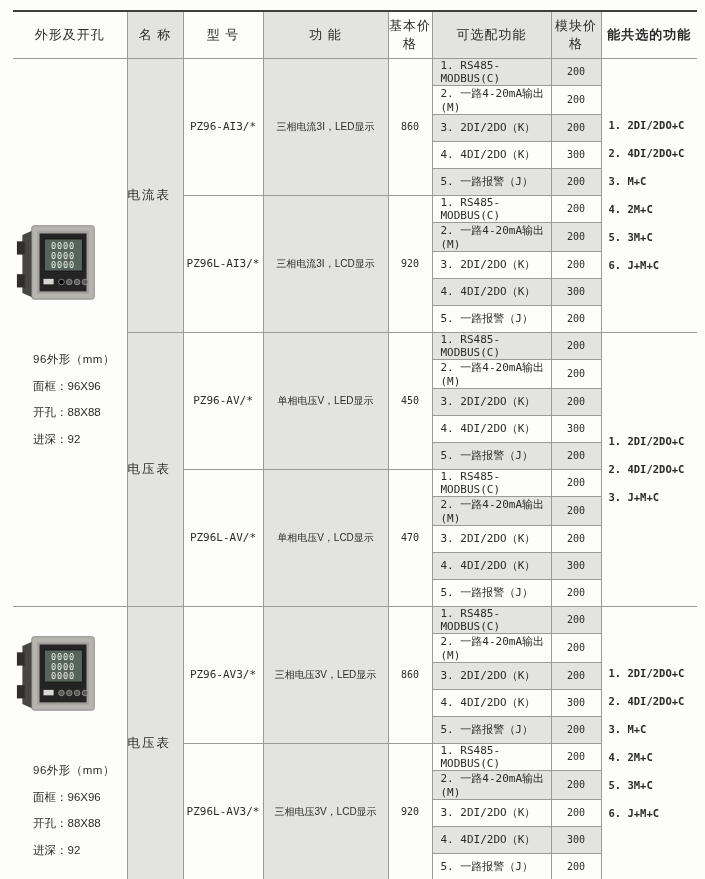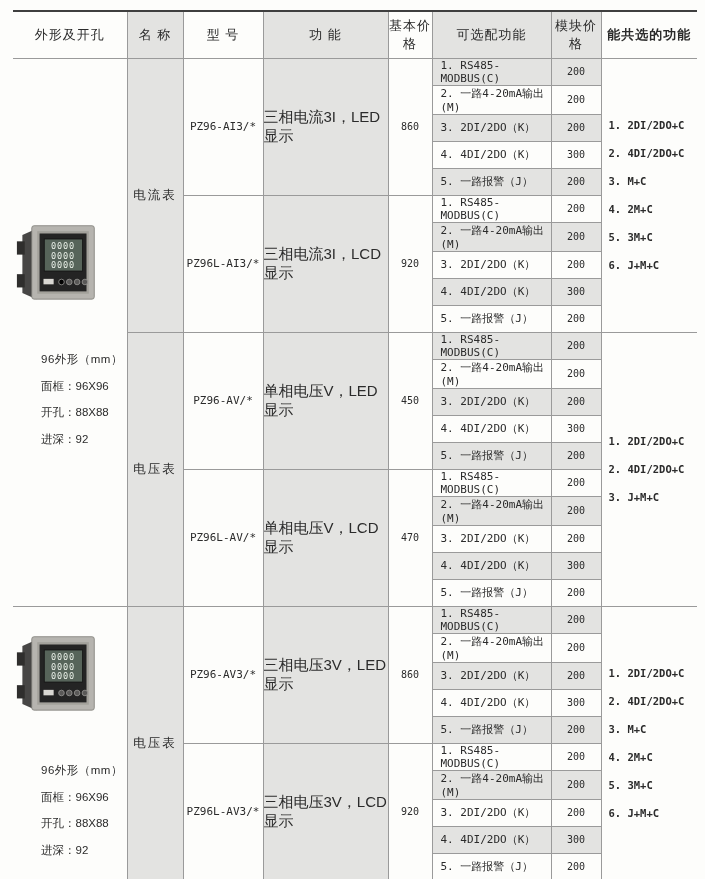--- a/index.html
+++ b/index.html
@@ -17,36 +17,36 @@
   table { border-collapse:collapse; table-layout:fixed; width:684px; }
   td,th { border:1px solid #9a9a9a; padding:0; vertical-align:middle; overflow:hidden; }
   tr.hd th { border-top:none; }
   tr.lastr td { border-bottom:none; }
   .c1 { border-left:none; }
   .c8 { border-right:none;font-weight:bold; }
   tr.hd { height:46px; }
   tr.dr { height:27px; }
   th { font-weight:normal; font-size:13px; letter-spacing:1px; }
   .shade { background:#e3e3e1; }
-  .name { text-align:center; font-size:12.5px; letter-spacing:2px; }
+  .name { text-align:left; font-size:12.5px; letter-spacing:2px; }
   .model { text-align:center; font-family:"DejaVu Sans Mono","Liberation Mono",monospace; font-size:11px; }
-  .func { font-size:15px; }
+  .func { text-align:center; font-size:10px; }
   .base, .price { text-align:center; font-family:"DejaVu Sans Mono","Liberation Mono",monospace; font-size:10px; }
   .opt {
     font-family:"DejaVu Sans Mono","Liberation Mono",monospace;
     font-size:11px; text-align:left; padding-left:8px;
   }
   .combo { vertical-align:middle; }
   .combo div {
     font-family:"DejaVu Sans Mono","Liberation Mono",monospace;
     font-size:10.5px; line-height:28px; margin-left:7px; white-space:nowrap;
   }
   .prod { vertical-align:middle; }
   .figwrap { text-align:left; margin:4px 0 30px 0; }
-  .dims { margin-left:28px; font-size:11.5px; line-height:26.5px; }
+  .dims { margin-left:20px; font-size:11.5px; line-height:26.5px; }
   .dims .t { letter-spacing:0.5px; }
 </style>
 </head>
 <body>
 
 <div class="sheet">
 <div class="twrap">
 <table>
   <colgroup>
     <col style="width:114px">

